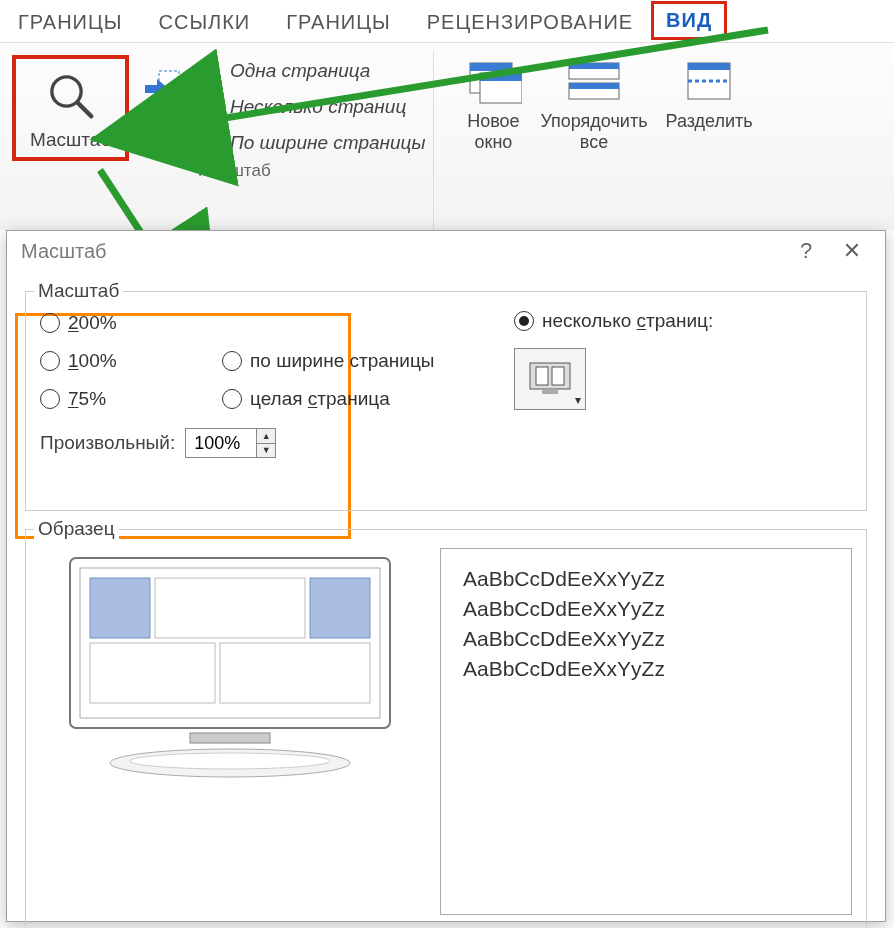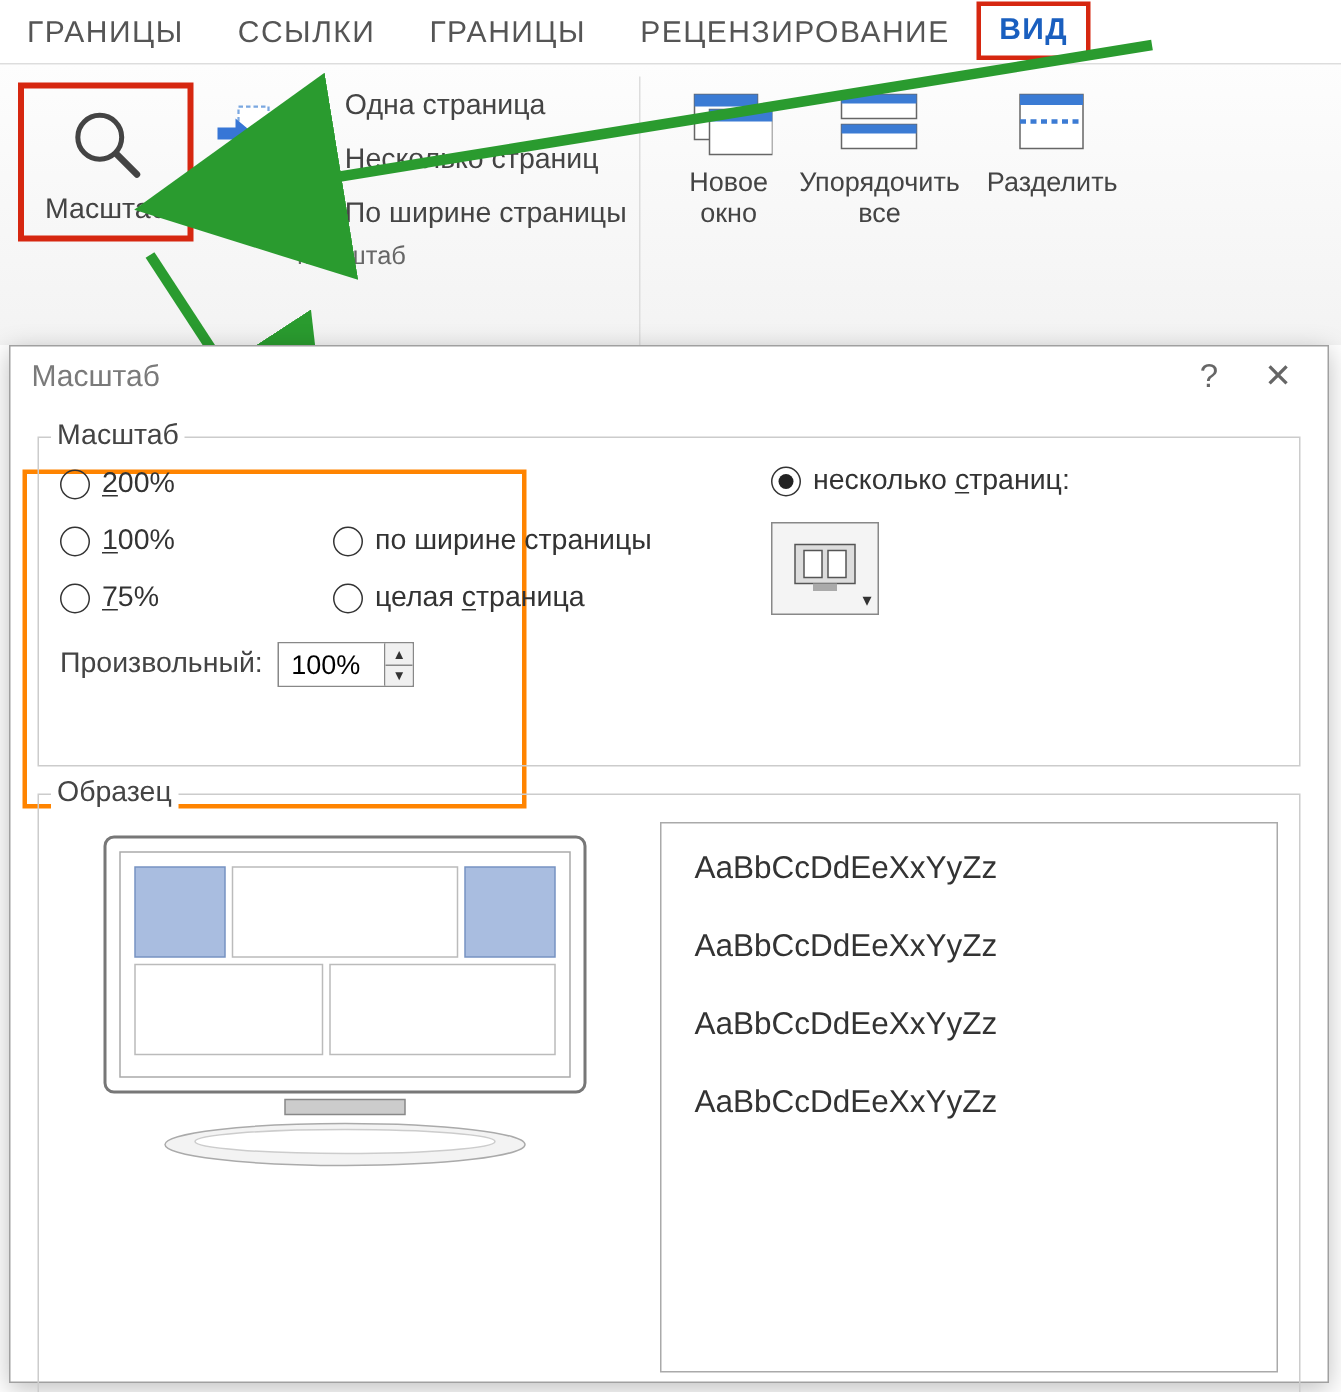--- a/index.html
+++ b/index.html
@@ -75,21 +75,21 @@
   .pct100-btn {
     display:flex; flex-direction:column; align-items:center;
     padding: 10px 6px 0 4px; margin-top:4px;
   }
   .pct100-icon { width:42px; height:48px; }
   .pct100-label { font-size:19px; margin-top:8px;}
   .zoom-options {
     display:flex; flex-direction:column; gap:12px;
     padding-top:8px; padding-left:6px;
   }
-  .zoom-opt { display:flex; align-items:center; gap:8px; font-size:19px; color:#444;}
+  .zoom-opt { display:flex; align-items:center; gap:8px; font-size:19px; color:#444;font-style:italic;}
   .zoom-opt svg { width:24px; height:24px; flex-shrink:0;}
   .window-group-icons { display:flex; gap:18px; padding-top:6px;}
   .win-btn { display:flex; flex-direction:column; align-items:center; gap:6px; font-size:18px; color:#444; line-height:1.15;}
   .win-btn svg { width:58px; height:48px;}
   
   .dialog {
     position: absolute;
     left: 6px; top: 230px;
     width: 880px; height: 692px;
     background: #fff;
@@ -160,21 +160,21 @@
   .multi-pages-icon::after {
     content:"▾"; position:absolute; right:4px; bottom:2px; font-size:12px; color:#333;
   }
   .sample-row { display:flex; gap:20px; }
   .monitor-preview {
     width:380px; height:260px;
     display:flex; flex-direction:column; align-items:center;
   }
   .sample-text-box {
     flex:1; border:1px solid #aaa; padding:18px 22px;
-    display:flex; flex-direction:column; gap:28px;
+    display:flex; flex-direction:column; gap:6px;
     font-size:21px; color:#333;
   }
   .dialog-footer {
     display:flex; justify-content:flex-end; gap:22px;
     padding: 14px 22px 20px 0;
   }
   .dlg-btn {
     min-width:128px; height:38px;
     border:1px solid #888; background:#ef4444;
     font-size:19px; color:#333;

